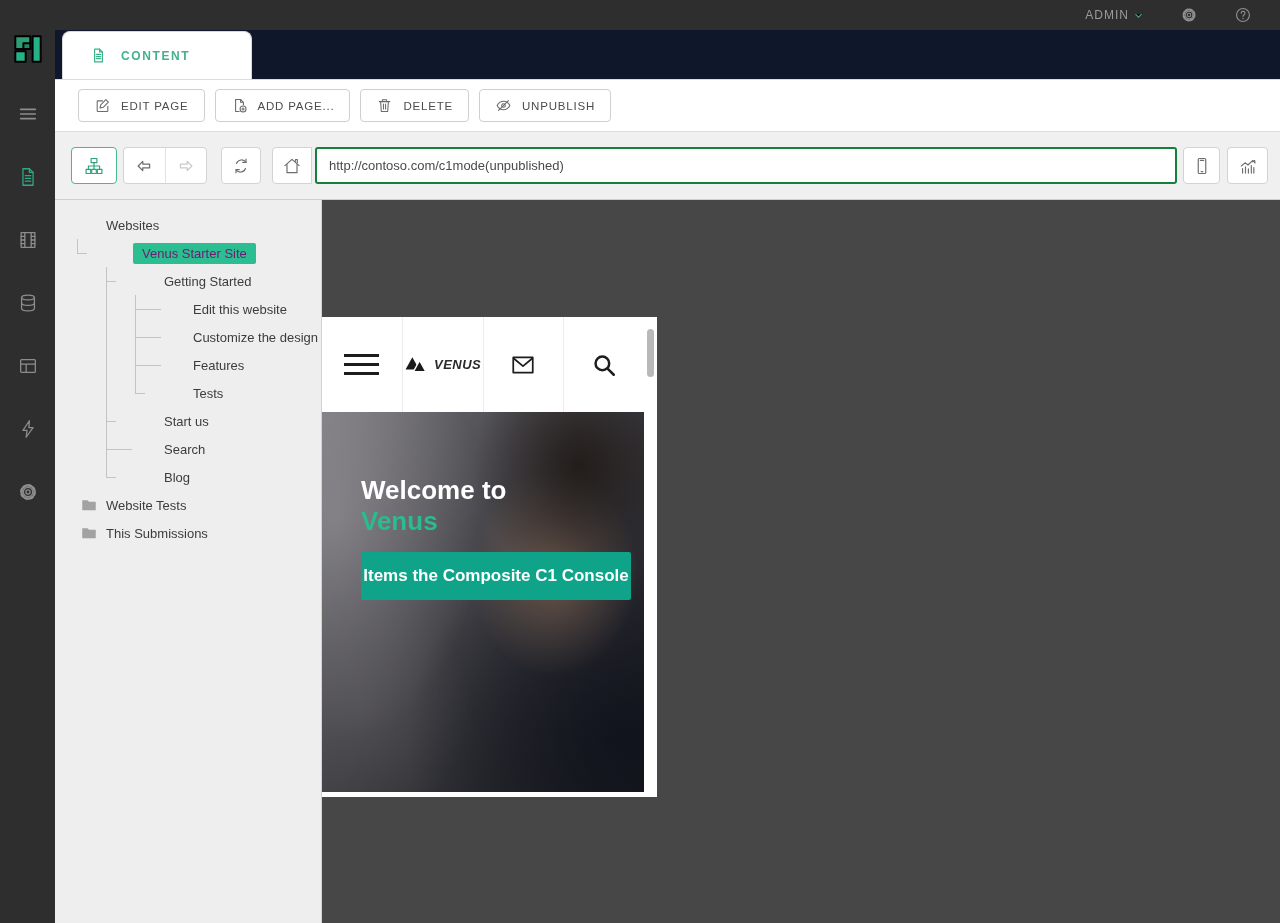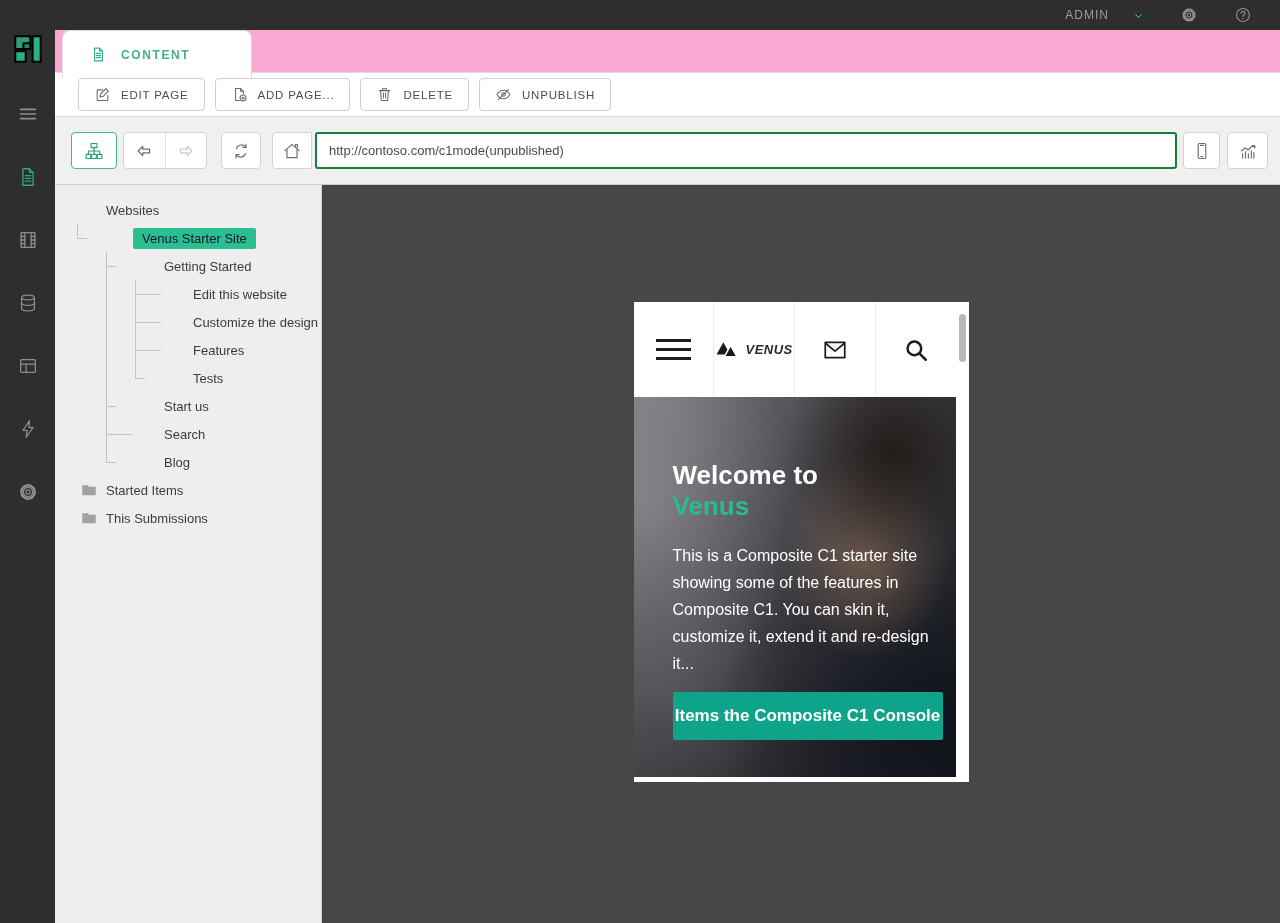--- a/index.html
+++ b/index.html
@@ -8,41 +8,41 @@
   }
   *{box-sizing:border-box;margin:0;padding:0;}
   html,body{width:1280px;height:923px;overflow:hidden;}
   body{font-family:"Liberation Sans","DejaVu Sans",sans-serif;background:#fff;}
   svg{display:block;}
   .icon svg{stroke:currentColor;fill:none;stroke-width:1.7;stroke-linecap:round;stroke-linejoin:round;}
 
   
   .topbar{position:fixed;top:0;left:0;width:1280px;height:30px;background:var(--chrome);
     display:flex;align-items:center;justify-content:flex-end;gap:36px;padding-right:28px;z-index:40;}
-  .admin{display:flex;align-items:center;gap:24px;color:#9a9a9a;font-size:12px;letter-spacing:1px;cursor:pointer;}
+  .admin{display:flex;align-items:center;gap:4px;color:#9a9a9a;font-size:12px;letter-spacing:1px;cursor:pointer;}
   .admin .chev svg{width:11px;height:11px;stroke:var(--accent);stroke-width:2.4;transform:rotate(90deg);}
   .topbar .tb-icon{color:#8f8f8f;}
   .topbar .tb-icon svg{width:18px;height:18px;stroke-width:1.5;}
 
   
   .sidebar{position:fixed;left:0;top:0;width:55px;height:923px;background:var(--chrome);z-index:30;padding-top:34px;}
   .logo{width:30px;height:30px;margin:0 auto 18px;}
   .side-nav .side-item{height:63px;display:flex;align-items:center;justify-content:center;color:#8d8d8d;cursor:pointer;}
   .side-nav .side-item svg{width:22px;height:22px;stroke-width:1.4;}
   .side-nav .side-item.active{color:#2fa883;}
 
   
   .main{position:absolute;left:55px;top:30px;width:1225px;height:893px;display:flex;flex-direction:column;}
-  .tabstrip{height:43px;background:#f9a8d4;border-bottom:1px solid #dcdcdc;display:flex;align-items:flex-start;padding-left:7px;flex:none;}
+  .tabstrip{height:50px;background:#0f172a;border-bottom:1px solid #dcdcdc;display:flex;align-items:center;padding-left:7px;flex:none;}
   .tab{width:190px;height:48px;background:#fff;border:1px solid #d9d9d9;border-bottom:none;border-radius:8px 8px 0 0;
     display:flex;align-items:center;gap:14px;padding-left:27px;margin-bottom:-1px;position:relative;z-index:2;}
   .tab .icon{color:#3cb28b;}.tab .icon svg{width:17px;height:17px;}
   .tab-label{color:#45b08c;font-size:12px;font-weight:bold;letter-spacing:1.6px;}
 
-  .toolbar{height:43px;background:#fff;display:flex;align-items:center;gap:10px;padding-left:23px;flex:none;border-radius:24px;}
+  .toolbar{height:51px;background:#fff;display:flex;align-items:center;gap:10px;padding-left:23px;flex:none;border-radius:24px;}
   .tool-btn{height:33px;display:flex;align-items:center;gap:10px;padding:0 15px;background:#fff;
     border:1px solid #cfcfcf;border-radius:4px;font-size:11.5px;letter-spacing:.8px;color:#4c4c4c;cursor:pointer;
     font-family:inherit;}
   .tool-btn .icon{color:#6b6b6b;}.tool-btn .icon svg{width:17px;height:17px;stroke-width:1.5;}
 
   .browserbar{height:69px;background:#f0f0f0;border-top:1px solid #dcdcdc;border-bottom:1px solid #cfcfcf;
     display:flex;align-items:center;padding:0 12px 0 16px;flex:none;}
   .bb-btn{height:37px;background:#fff;border:1px solid #d3d3d3;border-radius:4px;display:flex;align-items:center;
     justify-content:center;color:#6e6e6e;cursor:pointer;}
   .bb-btn svg{width:20px;height:20px;stroke-width:1.4;}
@@ -70,23 +70,23 @@
   .expander.right{color:#9c9c9c;}
   .expander.down{color:#3cb68f;}
   .expander.down svg{transform:rotate(90deg);}
   .expander.line::before{content:'';position:absolute;left:-1px;right:3px;top:14px;border-top:1px solid #c3c3c3;}
   .ticon{width:24px;height:28px;display:flex;align-items:center;justify-content:center;flex:none;}
   .ticon svg{width:18px;height:18px;stroke-width:1.5;fill:none;stroke-linecap:round;stroke-linejoin:round;}
   .ticon.globe,.ticon.page-green{color:#33ad84;}
   .ticon.page{color:#9f9f9f;}
   .ticon.folder{color:#a2a2a2;}
   .tlabel{margin-left:5px;white-space:nowrap;}
-  .trow.selected .tlabel{background:var(--sel);color:#0f172a;padding:3px 9px;border-radius:2px;margin-left:3px;font-size:13px;}
-
-  .workspace{flex:1;background:var(--workspace);display:flex;justify-content:center;align-items:flex-start;overflow:hidden;}
+  .trow.selected .tlabel{background:var(--sel);color:#701a75;padding:3px 9px;border-radius:2px;margin-left:3px;font-size:13px;}
+
+  .workspace{flex:1;background:var(--workspace);display:flex;align-items:flex-start;overflow:hidden;}
 
   
   .preview{width:335px;height:480px;margin-top:117px;background:#fff;position:relative;flex:none;}
   .p-scrollbar{position:absolute;top:0;right:0;width:13px;height:100%;background:#fff;}
   .p-thumb{position:absolute;top:12px;right:3px;width:7px;height:48px;background:#b9b9b9;border-radius:4px;}
   .p-header{height:95px;display:flex;margin-right:13px;}
   .p-cell{flex:1;display:flex;align-items:center;justify-content:center;border-right:1px solid #ececec;}
   .p-cell:last-child{border-right:none;}
   .burger{display:flex;flex-direction:column;gap:6px;}
   .burger i{display:block;width:35px;height:3px;background:#1d1d1d;}
@@ -498,21 +498,21 @@
           <span class="expander right">
             <svg viewBox="0 0 24 24">
               <path d="M9 5.5l6.5 6.5L9 18.5"></path>
             </svg>
           </span>
           <span class="ticon folder">
             <svg viewBox="0 0 24 24">
               <path d="M3 5.5h7l2 2h9V19H3z" fill="currentColor" stroke="none"></path>
             </svg>
           </span>
-          <span class="tlabel">Started Items</span>
+          <span class="tlabel">Website Tests</span>
         </div>
         <div class="trow">
           <span class="expander right">
             <svg viewBox="0 0 24 24">
               <path d="M9 5.5l6.5 6.5L9 18.5"></path>
             </svg>
           </span>
           <span class="ticon folder">
             <svg viewBox="0 0 24 24">
               <path d="M3 5.5h7l2 2h9V19H3z" fill="currentColor" stroke="none"></path>
@@ -555,21 +555,20 @@
             <span class="icon">
                 <svg viewBox="0 0 24 24" width="26" height="26">
                   <circle cx="10.5" cy="10.5" r="6.3" stroke-width="2.3"></circle>
                   <path d="M15.3 15.3L21 21" stroke-width="2.3"></path>
                 </svg>
               </span>
           </div>
         </div>
         <div class="p-hero">
           <h1 class="hero-title"><span>Welcome to</span><span class="line2">Venus</span></h1>
-          <p class="hero-text">This is a Composite C1 starter site showing some of the features in Composite C1. You can skin it, customize it, extend it and re-design it...</p>
           <button class="cta">
             <span>Items the Composite C1 Console</span>
           </button>
         </div>
         <div class="p-scrollbar">
           <div class="p-thumb"></div>
         </div>
       </div>
 
     </div>

